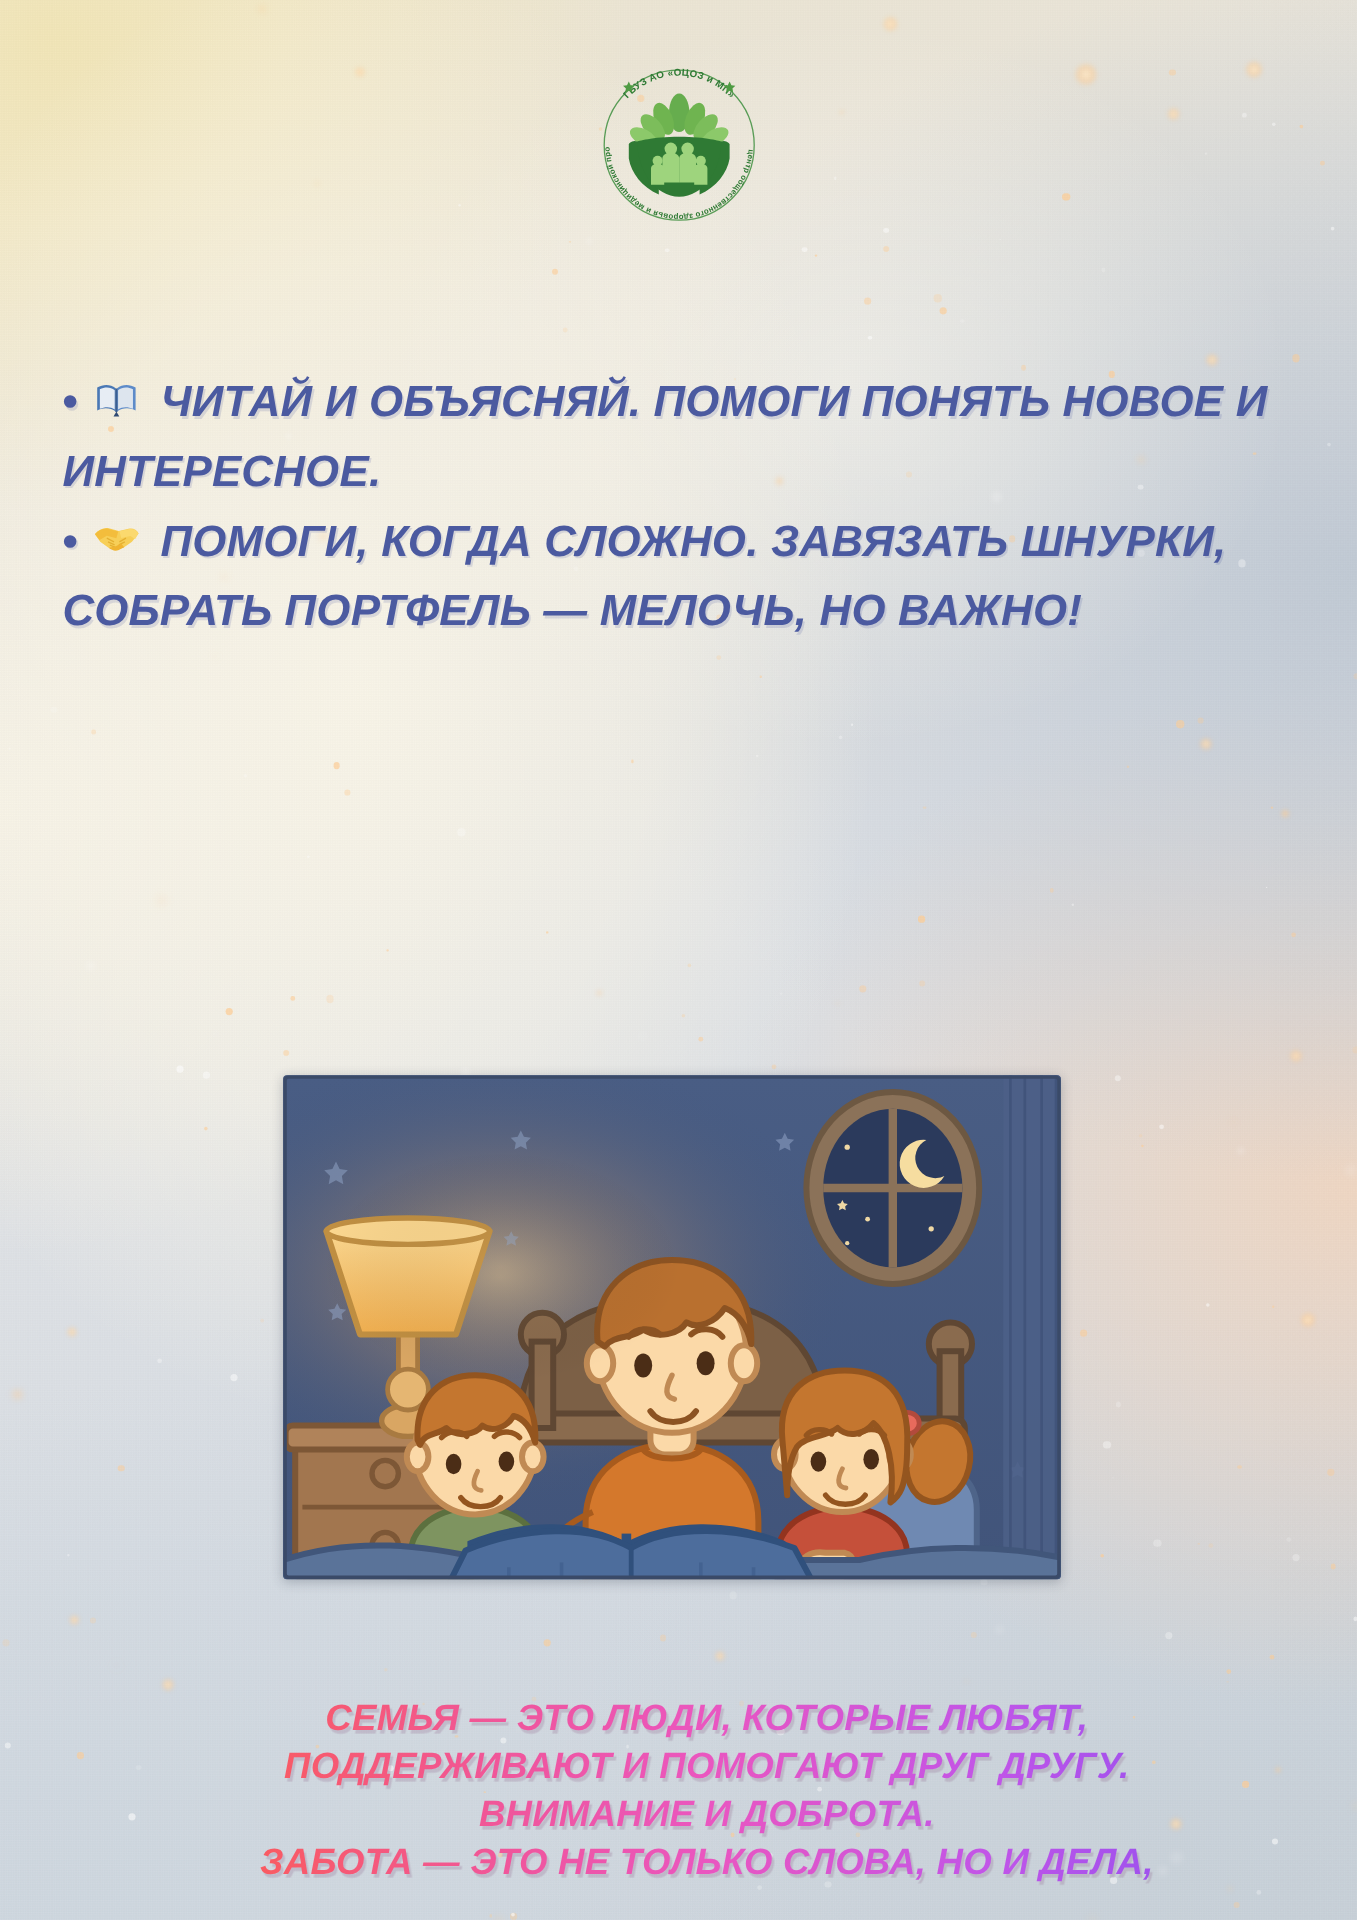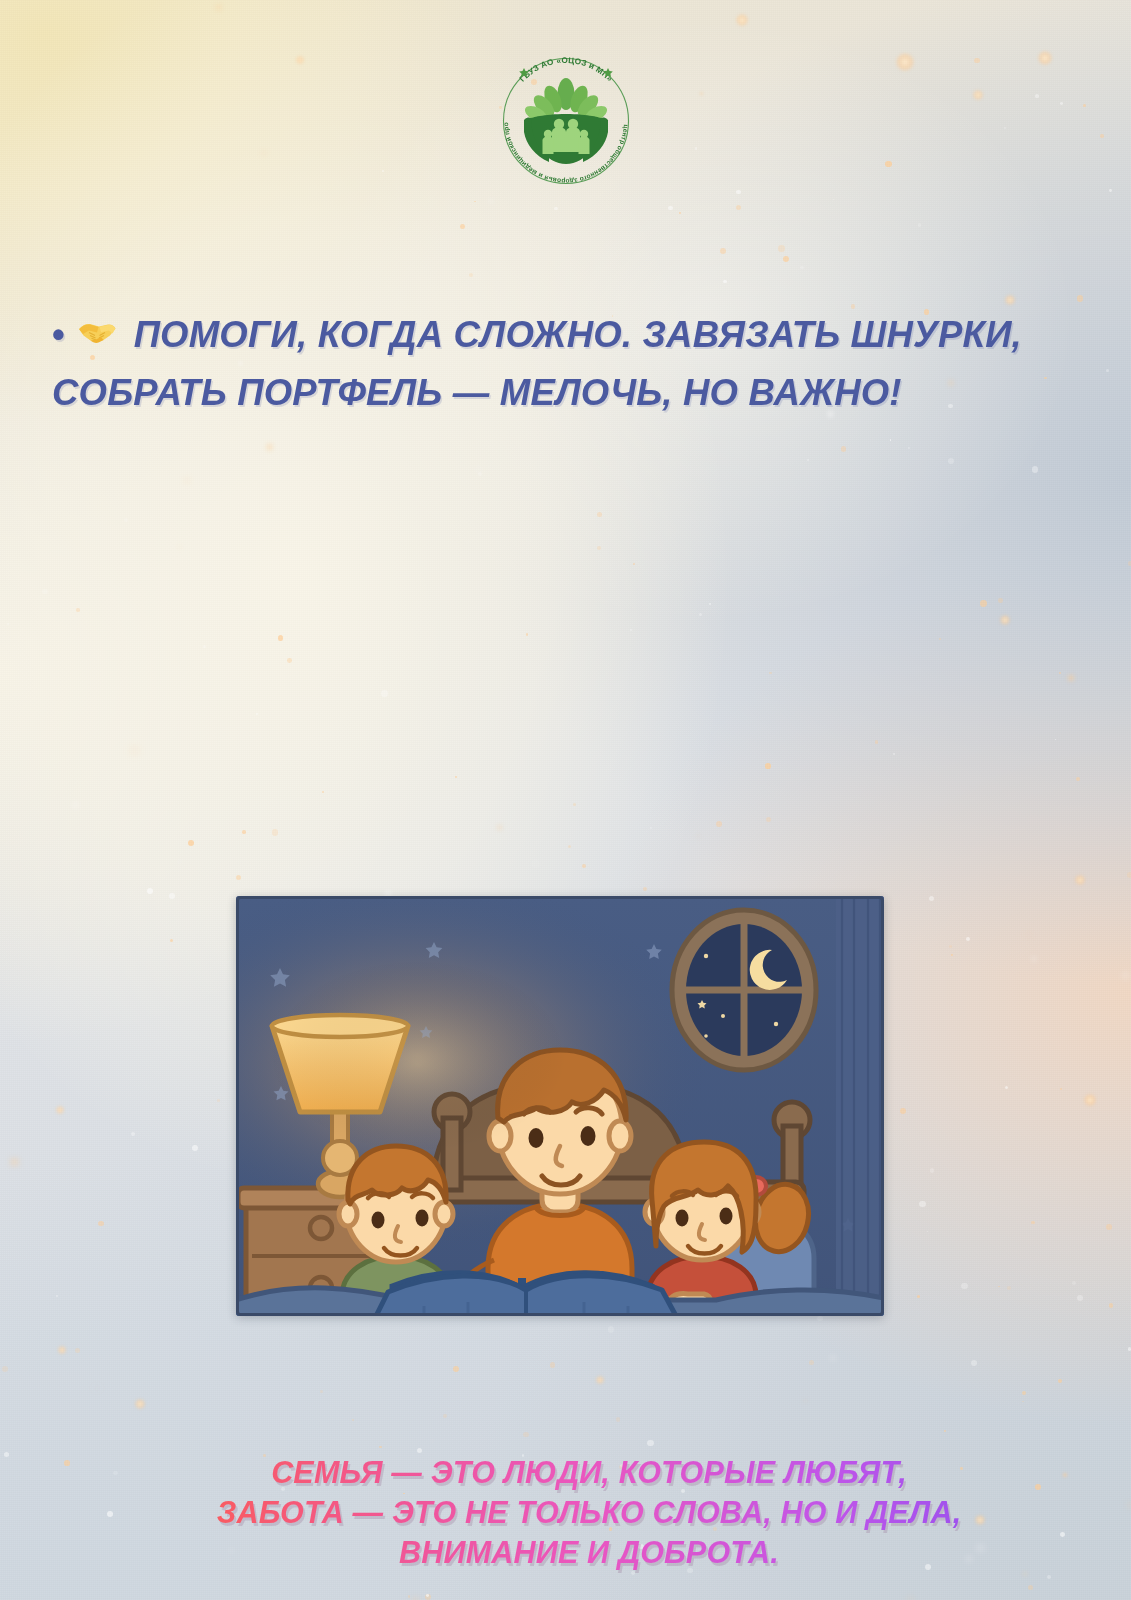--- a/index.html
+++ b/index.html
@@ -436,20 +436,34 @@
           <path d="M87.5,94.5 C87.5,92 90,90.5 93,90.5 C96,90.5 98.5,92 98.5,94.5 L98.5,108 L87.5,108 Z"></path>
         </g>
       </svg>
     </div>
   </div>
 
 
   <div class="body-list">
 
 
+    <div class="li">
+      <span class="dot">•</span>
+      <span class="emo">
+        <svg viewBox="0 0 40 40" width="40" height="40" aria-hidden="true">
+          <path d="M4,11 C9,8 15,8 19.4,11.6 L19.4,31 C15,27.6 9,27.6 4,30 Z" fill="#4a78b5"></path>
+          <path d="M36,11 C31,8 25,8 20.6,11.6 L20.6,31 C25,27.6 31,27.6 36,30 Z" fill="#5d8bc9"></path>
+          <path d="M6.2,12.4 C10.5,10.2 15.2,10.4 18.6,13.2 L18.6,29.2 C15.2,26.8 10.5,26.8 6.2,28.6 Z" fill="#e7edf4"></path>
+          <path d="M33.8,12.4 C29.5,10.2 24.8,10.4 21.4,13.2 L21.4,29.2 C24.8,26.8 29.5,26.8 33.8,28.6 Z" fill="#dde5ee"></path>
+          <path d="M19.1,11.8 h1.8 v19.6 h-1.8 z" fill="#3a5f92"></path>
+          <path d="M20,31 l-2.4,4 h4.8 z" fill="#2f4a73"></path>
+        </svg>
+      </span>
+      <span>ЧИТАЙ И ОБЪЯСНЯЙ. ПОМОГИ ПОНЯТЬ НОВОЕ И ИНТЕРЕСНОЕ.</span>
+    </div>
 
 
     <div class="li">
       <span class="dot">•</span>
       <span class="emo">
         <svg viewBox="0 0 40 40" width="40" height="40" aria-hidden="true">
           <path d="M2,17 C5,13.5 9,11.5 13,12 L22,14.5 L31,12.5 C34,12 37,13.5 38.5,16.5
                    L33,23.5 L26.5,28 L21,30 L13.5,28.5 L6.5,23.5 Z" fill="#f7cf58"></path>
           <path d="M2.2,17.2 C5,14 9,12 13,12.6 L21.5,15 L20,20.5 L12,18.5 L6,22 Z" fill="#f3bd3c"></path>
           <path d="M38.4,16.6 C36.8,13.8 34,12.4 31,12.9 L22.5,14.8 L24,20.3 L31.8,18.6 L35.5,21.4 Z" fill="#fbd96e"></path>
@@ -656,17 +670,18 @@
 
         <rect x="0" y="0" width="648" height="420" fill="none"></rect>
         <rect x="0" y="0" width="648" height="420" style="fill:url(#lampGlow)" opacity=".25"></rect>
       </g>
       <rect x="1.5" y="1.5" width="645" height="417" rx="3" fill="none" stroke="#3a4a68" stroke-width="3"></rect>
     </svg>
   </div>
 
   <div class="footer">
     <span class="fl">СЕМЬЯ — ЭТО ЛЮДИ, КОТОРЫЕ ЛЮБЯТ,</span>
+    <span class="fl">ПОДДЕРЖИВАЮТ И ПОМОГАЮТ ДРУГ ДРУГУ.</span>
+    <span class="fl">ВНИМАНИЕ И ДОБРОТА.</span>
     <span class="fl">ЗАБОТА — ЭТО НЕ ТОЛЬКО СЛОВА, НО И ДЕЛА,</span>
-    <span class="fl">ВНИМАНИЕ И ДОБРОТА.</span>
   </div>
 
 </div>
 
 </body></html>

